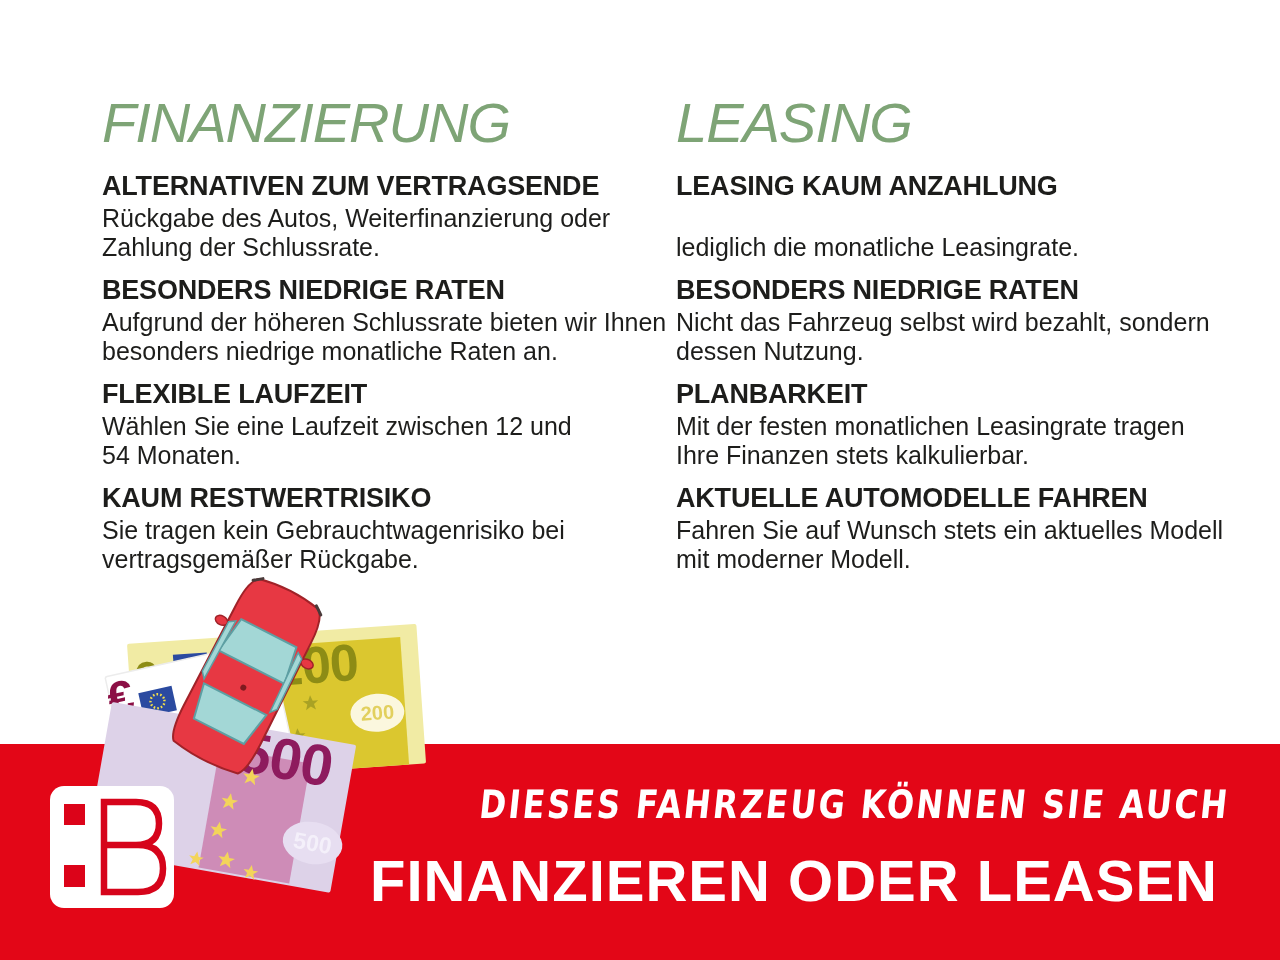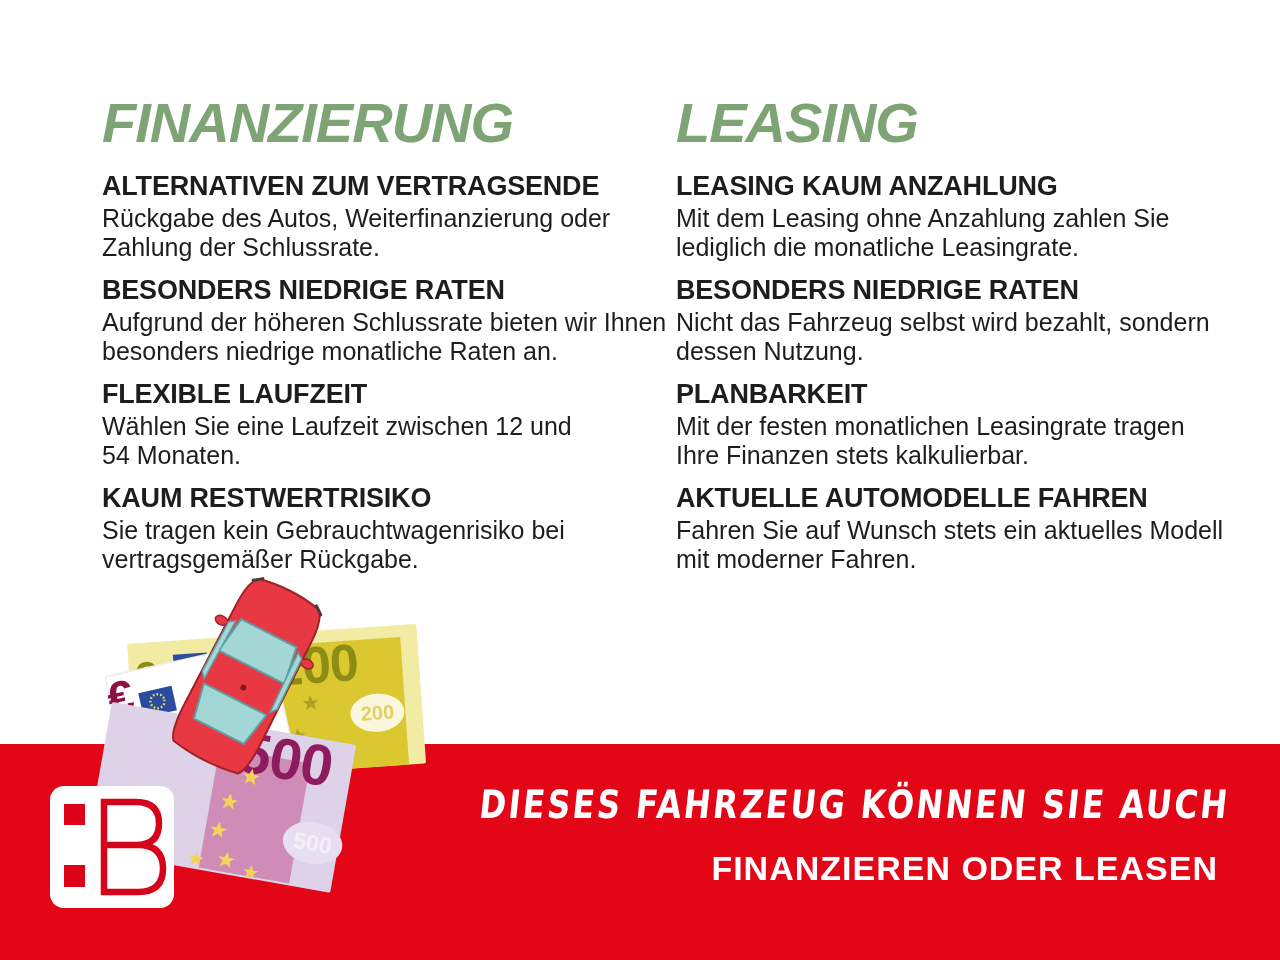--- a/index.html
+++ b/index.html
@@ -4,41 +4,41 @@
 <style>
   html,body { margin:0; padding:0; }
   .page {
     position:relative; width:1280px; height:960px; background:#ffffff;
     overflow:hidden; font-family:"Liberation Sans", sans-serif; color:#1d1d1b;
   }
   .col { position:absolute; top:94px; width:565px; }
   .col-left  { left:102px; }
   .col-right { left:676px; }
   .col-title {
-    margin:0 0 20px 0; font-size:56px; line-height:57px; font-weight:bold;
+    margin:0 0 20px 0; font-size:56px; line-height:57px; font-weight:normal;
     font-style:italic; color:#7ea476; letter-spacing:-1px; white-space:nowrap;
   }
   .section { margin-bottom:13px;margin-top:8px; }
   .section h2 {
     margin:0; font-size:27px; line-height:31px; font-weight:bold;
     color:#1d1d1b; letter-spacing:-0.2px; white-space:nowrap;
   }
   .section p { margin:2px 0 0 0; font-size:25px; line-height:29px; color:#1d1d1b; }
   .red-band { position:absolute; left:0; top:744px; width:1280px; height:216px; background:#e30617; }
   .illust { position:absolute; left:30px; top:552px; width:420px; height:348px; }
   .logo { position:absolute; left:50px; top:786px; width:124px; height:122px; }
   .hand-line {
     position:absolute; top:782px; right:50px; color:#ffffff;
     font-family:"DejaVu Sans", sans-serif; font-weight:bold; font-size:39px;
     letter-spacing:3px; white-space:nowrap;
     transform:skewX(-6deg) scaleX(0.82); transform-origin:right center;
   }
   .bold-line {
     position:absolute; top:851px; right:62px; color:#ffffff;
-    font-size:34px; line-height:1.05; font-weight:bold; letter-spacing:1px; white-space:nowrap;
+    font-size:58px; line-height:1.05; font-weight:bold; letter-spacing:1px; white-space:nowrap;
   }
   svg text { font-family:"Liberation Sans", sans-serif; }
 </style>
 </head>
 <body>
 
 <div class="page">
 
   <div class="col col-left">
     <h1 class="col-title">FINANZIERUNG</h1>
@@ -57,33 +57,33 @@
     <div class="section">
       <h2>KAUM RESTWERTRISIKO</h2>
       <p><span>Sie tragen kein Gebrauchtwagenrisiko bei</span><br><span>vertragsgemäßer Rückgabe.</span></p>
     </div>
   </div>
 
   <div class="col col-right">
     <h1 class="col-title">LEASING</h1>
     <div class="section">
       <h2>LEASING KAUM ANZAHLUNG</h2>
-      <p><span>Mit dem Leasing ohne Anzahlung zahlen Sie</span><br><span>lediglich die monatliche Leasingrate.</span></p>
+      <p><br><span>lediglich die monatliche Leasingrate.</span></p>
     </div>
     <div class="section">
       <h2>BESONDERS NIEDRIGE RATEN</h2>
       <p><span>Nicht das Fahrzeug selbst wird bezahlt, sondern</span><br><span>dessen Nutzung.</span></p>
     </div>
     <div class="section">
       <h2>PLANBARKEIT</h2>
       <p><span>Mit der festen monatlichen Leasingrate tragen</span><br><span>Ihre Finanzen stets kalkulierbar.</span></p>
     </div>
     <div class="section">
       <h2>AKTUELLE AUTOMODELLE FAHREN</h2>
-      <p><span>Fahren Sie auf Wunsch stets ein aktuelles Modell</span><br><span>mit moderner Fahren.</span></p>
+      <p><span>Fahren Sie auf Wunsch stets ein aktuelles Modell</span><br><span>mit moderner Modell.</span></p>
     </div>
   </div>
 
   <div class="red-band"></div>
 
   <svg class="illust" viewBox="30 552 420 348" aria-hidden="true">
     <defs>
       <path id="star" d="M0,-7 L2,-2.2 L6.7,-2.2 L2.9,0.8 L4.3,5.7 L0,2.8 L-4.3,5.7 L-2.9,0.8 L-6.7,-2.2 L-2,-2.2 Z"></path>
     </defs>
 

